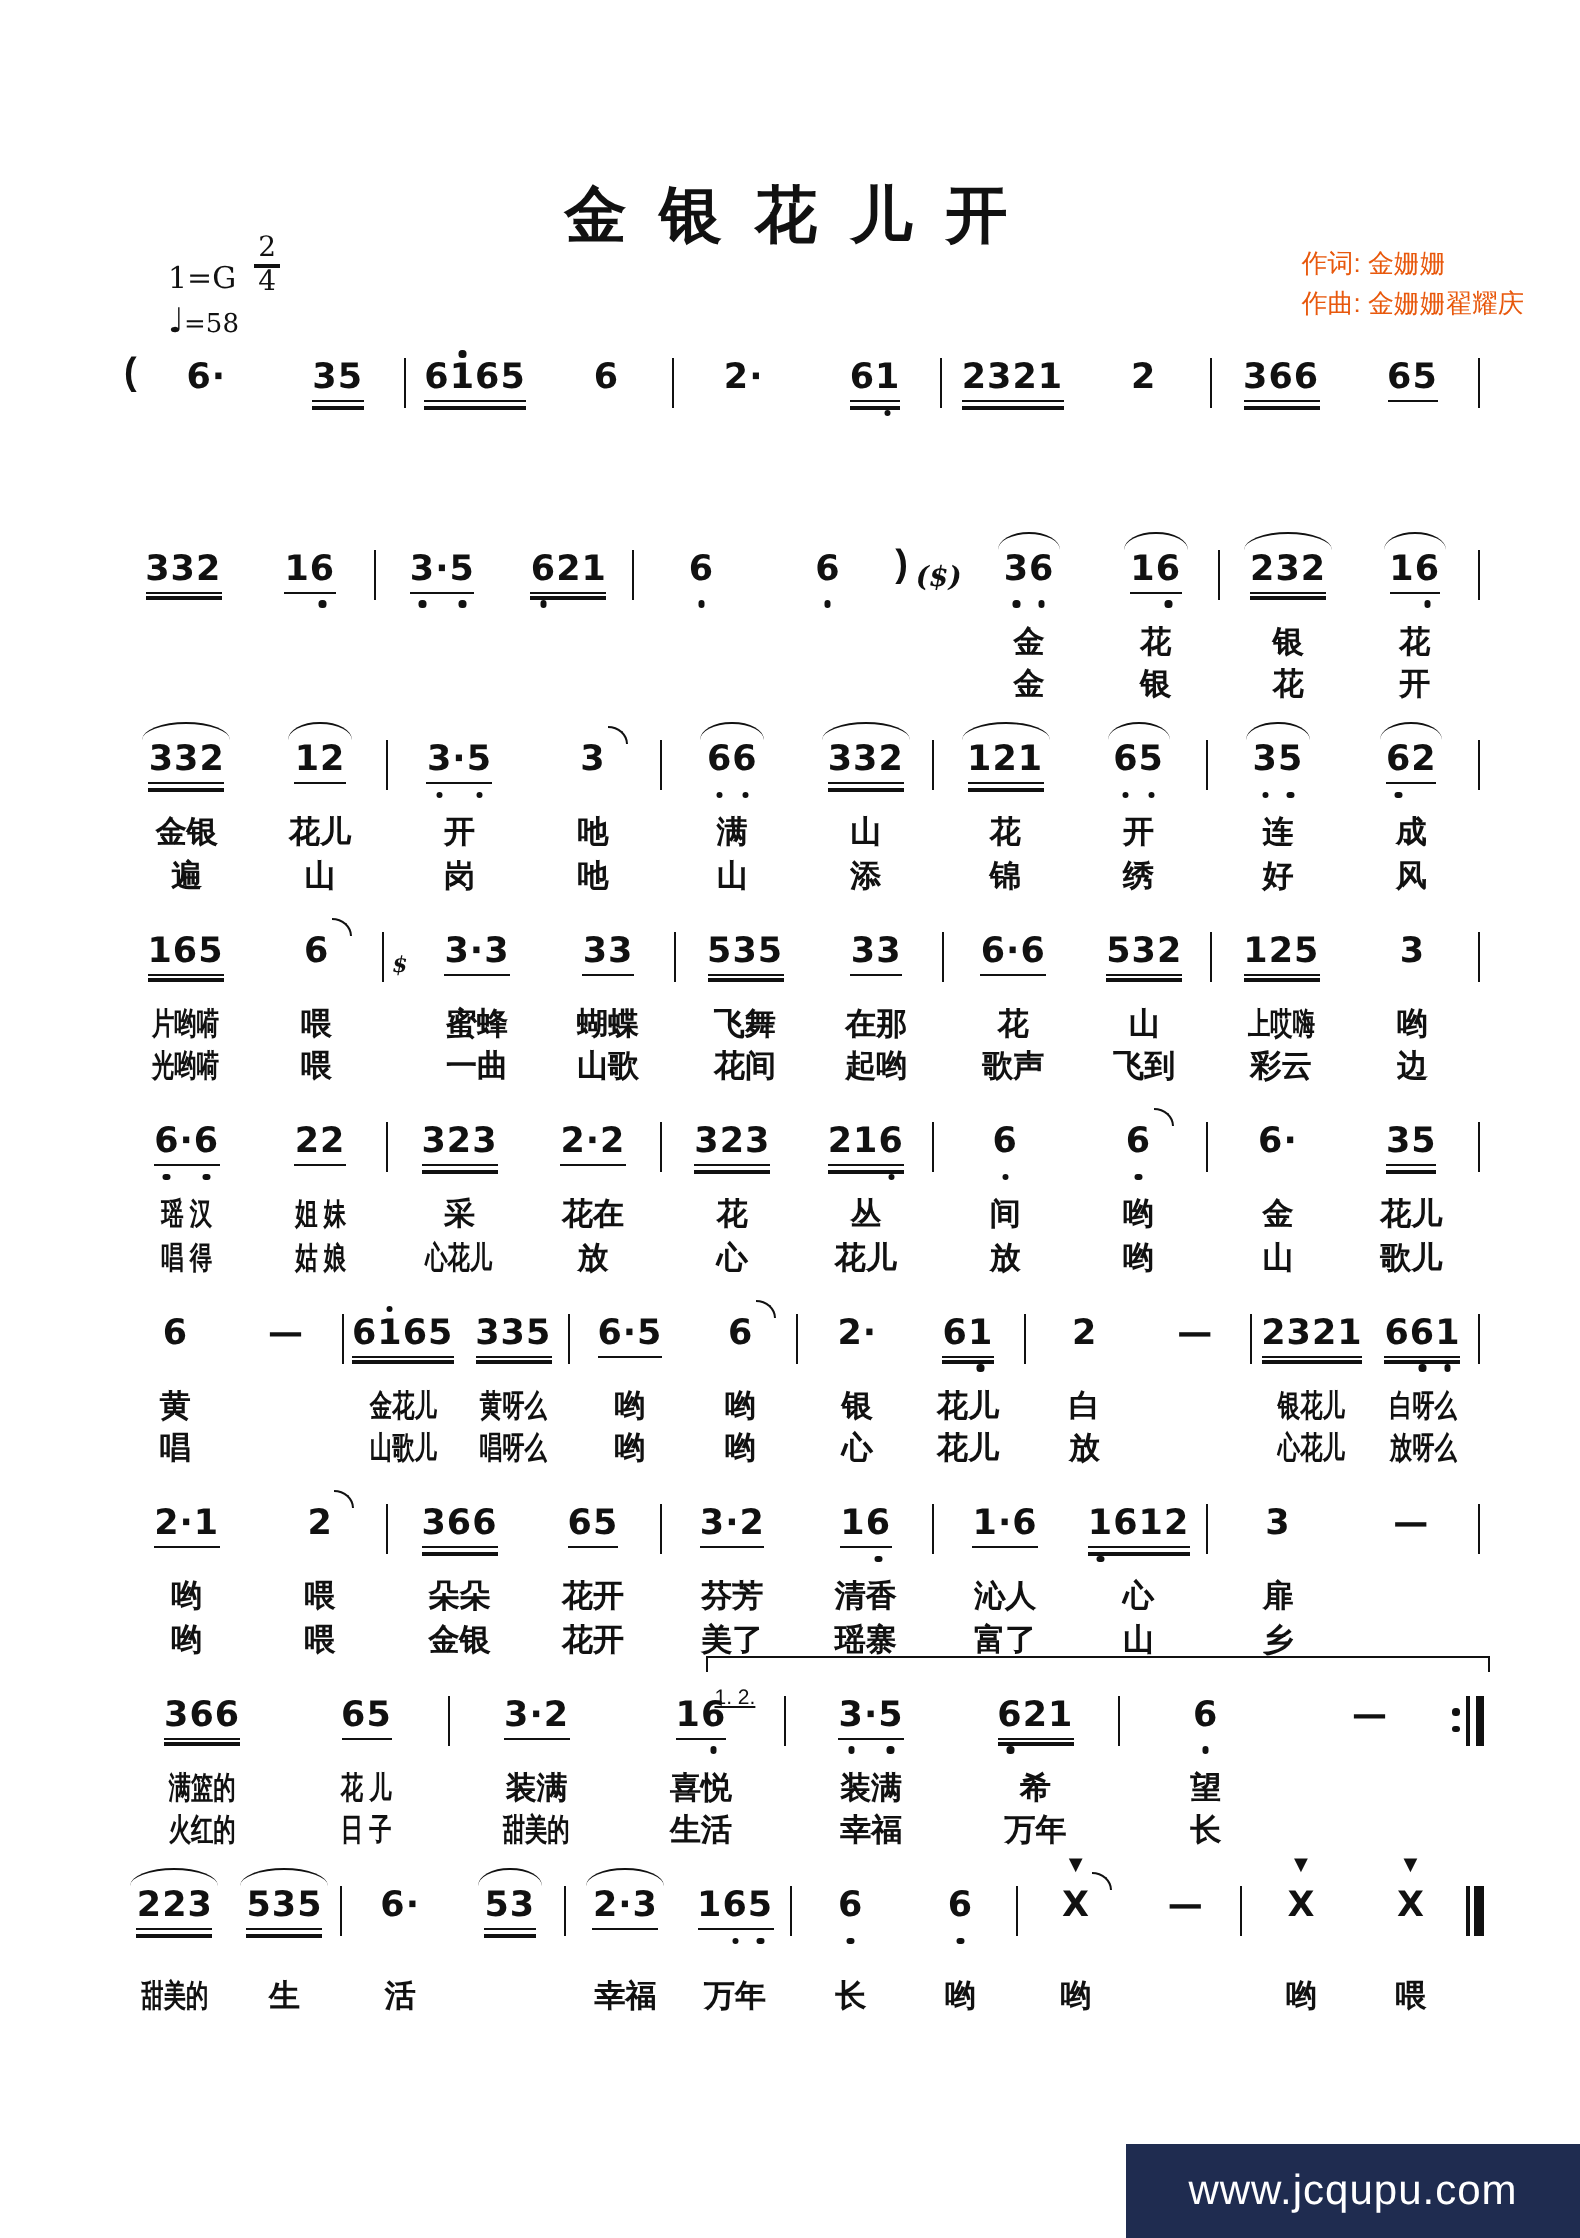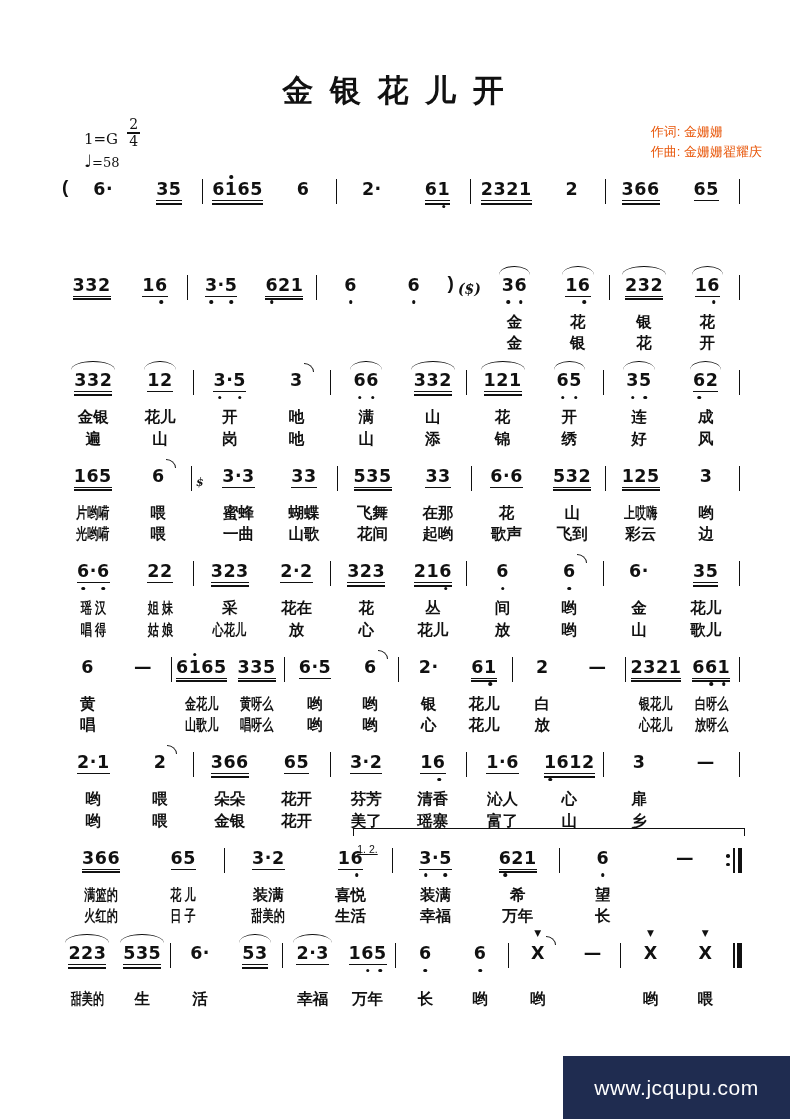--- a/index.html
+++ b/index.html
@@ -1,18 +1,18 @@
 <!DOCTYPE html>
 <html style="--credit: #e8580c; --footerbg: #1f2c50;"><head>
 <meta charset="utf-8">
 <style>
   html,body{margin:0;padding:0;background:#fff;}
   .sheet{position:relative;width:790px;height:1119px;background:#ffffff;overflow:hidden;
          font-family:"Liberation Sans","DejaVu Sans",sans-serif;color:#111;}
-  .title{position:absolute;top:70px;left:0;right:0;margin:0;text-align:center;
+  .title{position:absolute;top:70px;left:0;right:0;margin:17px;text-align:center;
          font-size:31px;font-weight:700;letter-spacing:4px;white-space:pre;}
   
   .ks{position:absolute;left:84px;top:118px;font-family:"DejaVu Serif","Liberation Serif",serif;font-size:15px;}
   .ks .row1{display:flex;align-items:flex-end;gap:9px;}
   .frac{display:inline-flex;flex-direction:column;align-items:center;font-size:14px;line-height:13px;}
   .frac .fbar{width:13px;height:1.6px;background:#111;margin:1px 0;}
   .tempo{margin-top:3px;font-size:13px;}
   .tempo .qn{font-size:17px;}
   
   .credits{position:absolute;right:28px;top:122px;font-size:13px;line-height:20px;color:var(--credit,#e8580c);white-space:nowrap;margin-left:18px;}
@@ -50,21 +50,21 @@
                font-size:9px;line-height:9px;}
   .lyr{height:21.5px;line-height:21.5px;font-size:15.5px;font-weight:700;white-space:nowrap;}
   .ntrow{margin-bottom:6px;}
   .single .lyr{margin-top:15px;}
   .sq{transform:scaleX(0.72);transform-origin:50% 50%;}
   
   .volta{position:absolute;left:43%;right:-3px;top:79px;height:7px;
          border-top:1.6px solid #111;border-left:1.6px solid #111;border-right:1.6px solid #111;}
   .vlabel{position:absolute;left:3px;top:14px;font-size:10.5px;line-height:12px;text-decoration:underline;}
   
-  .footer{position:absolute;right:0;bottom:0;width:227px;height:63px;background:var(--footerbg,#1f2c50);
+  .footer{position:absolute;right:0;bottom:0;width:227px;height:47px;background:var(--footerbg,#1f2c50);
           display:flex;align-items:center;justify-content:center;}
   .footer span{color:#fff;font-size:21px;letter-spacing:0.5px;}
 </style>
 </head>
 <body>
 
 <div class="sheet">
 
   <h1 class="title">金 银 花 儿 开</h1>
 

